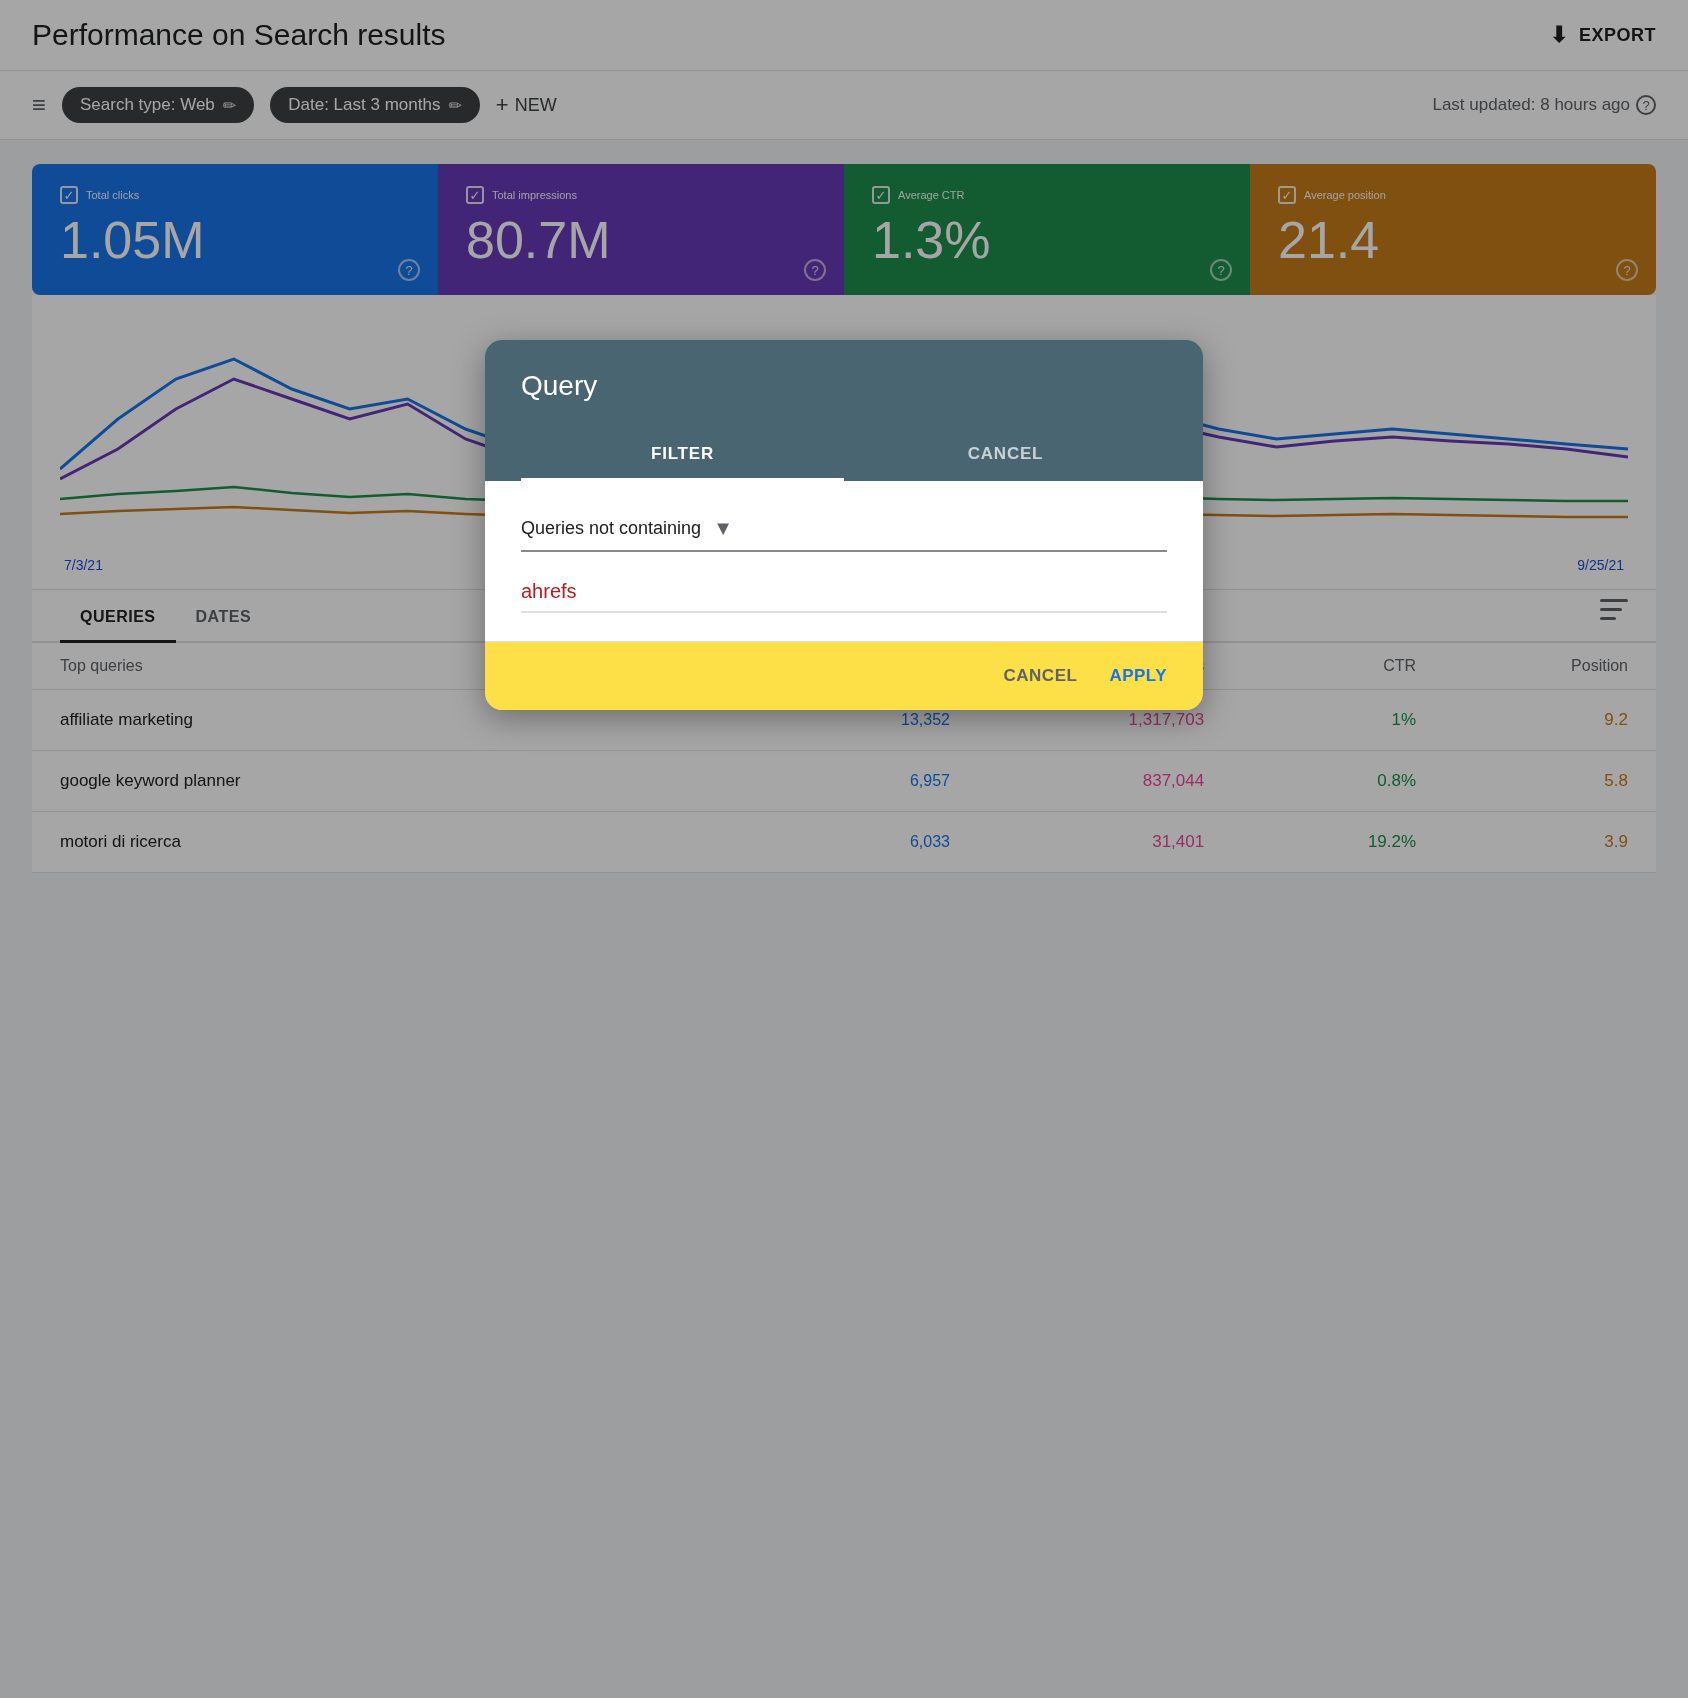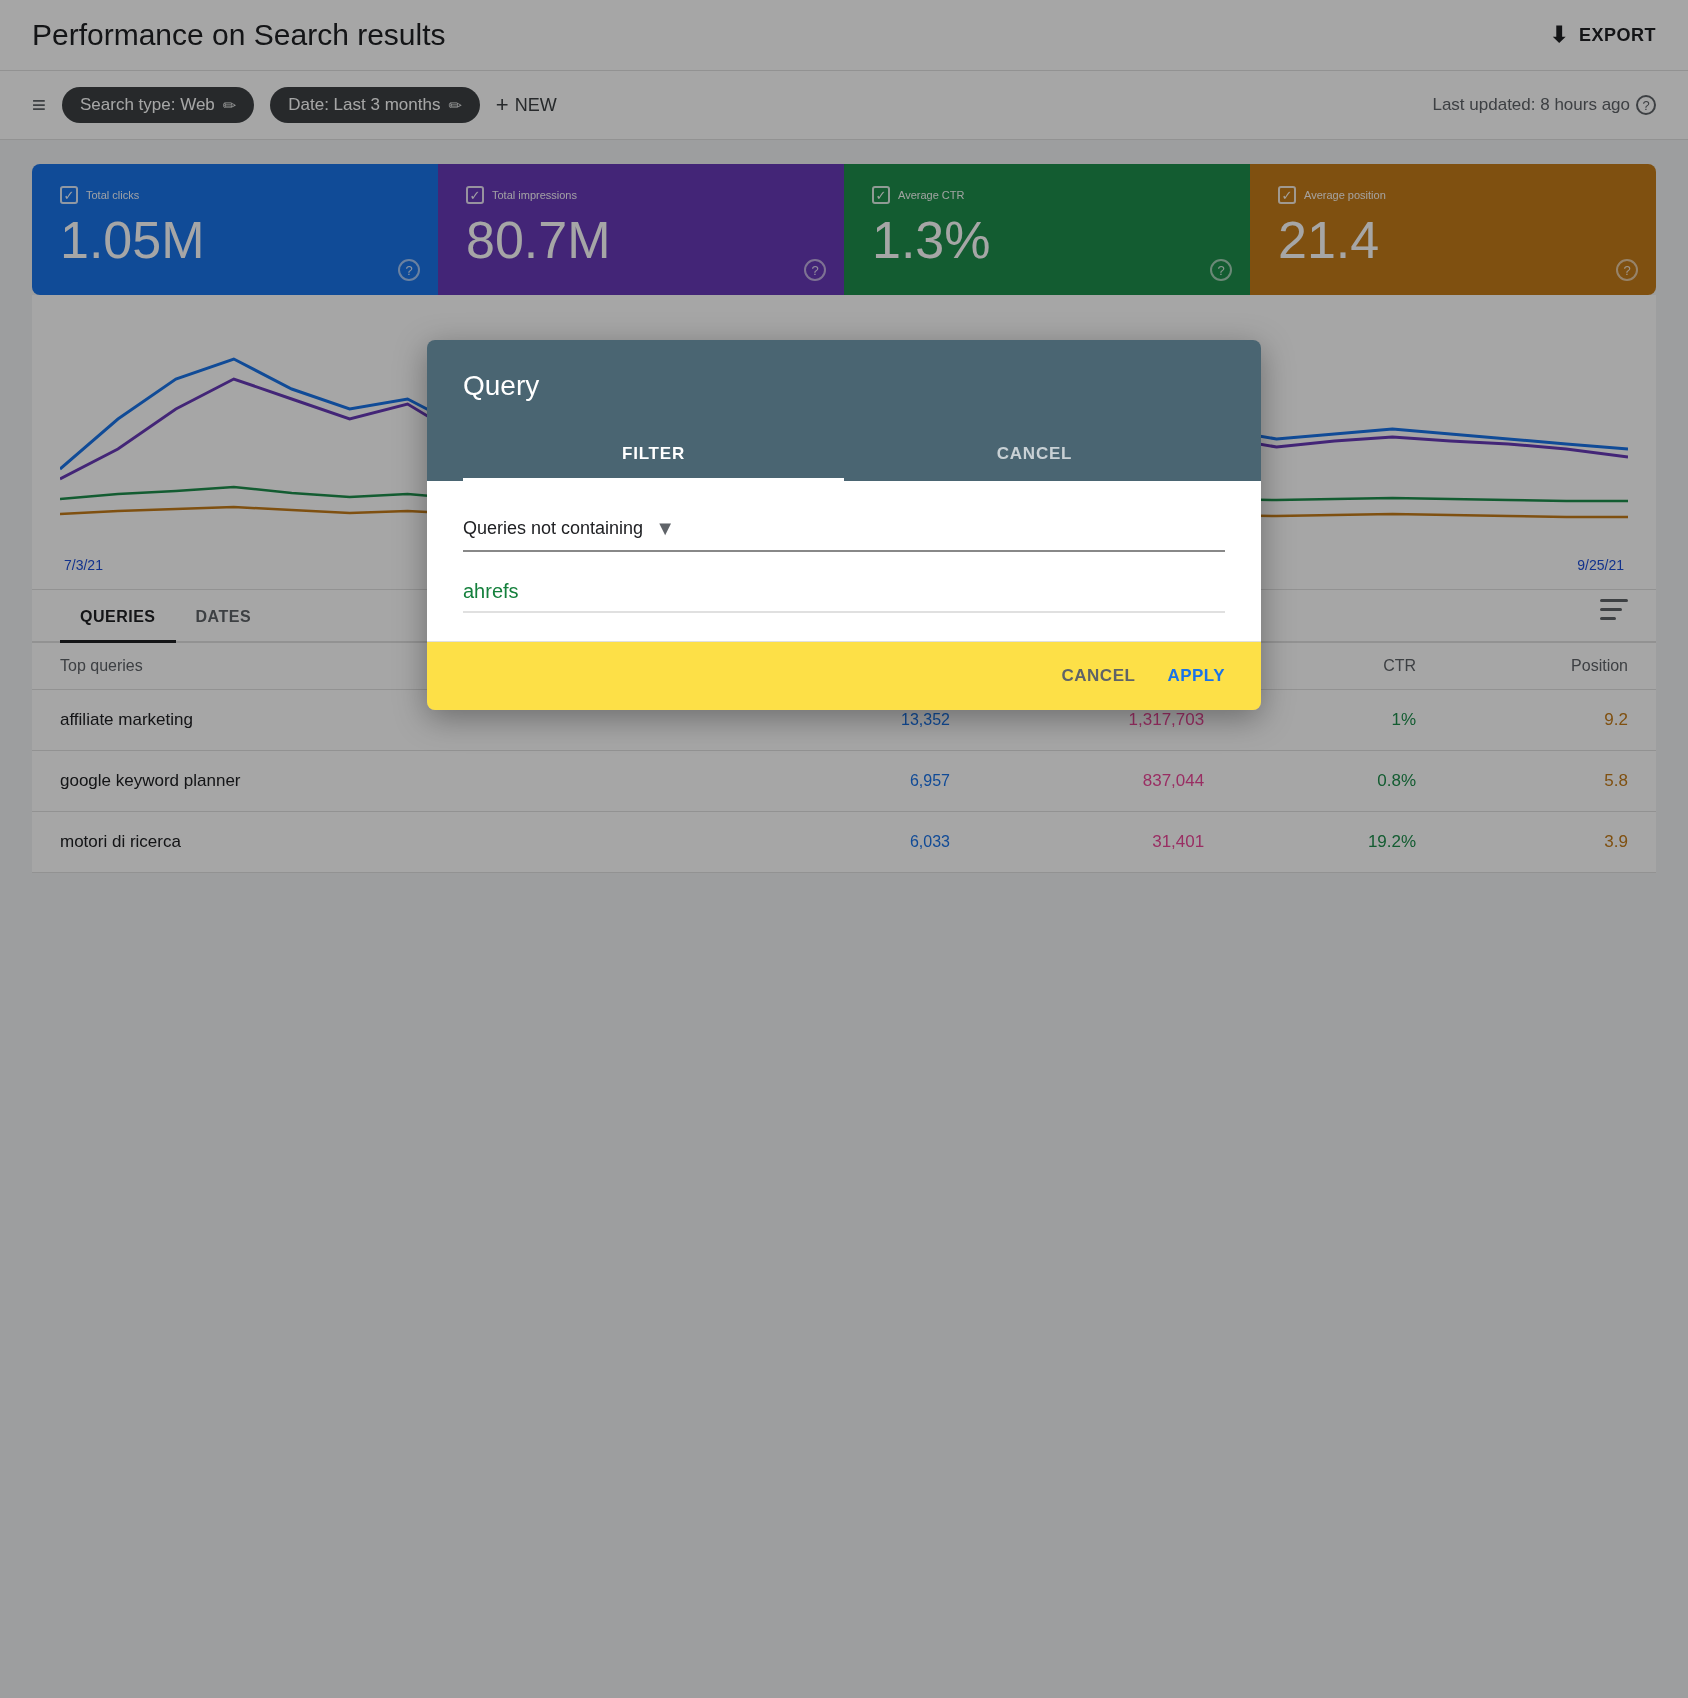--- a/index.html
+++ b/index.html
@@ -248,22 +248,22 @@
       position: absolute;
       top: 0; left: 0; right: 0; bottom: 0;
       background: rgba(0,0,0,0.35);
       z-index: 100;
     }
     .modal {
       position: absolute;
       top: 340px;
       left: 50%;
       transform: translateX(-50%);
-      width: 834px;
-      border-radius: 8px;
+      width: 718px;
+      border-radius: 17px;
       overflow: hidden;
       box-shadow: 0 8px 32px rgba(0,0,0,0.35);
       z-index: 200;
     }
     .modal-header {
       background: #4a6572;
       padding: 30px 36px 0 36px;
     }
     .modal-title {
       color: #fff;
@@ -310,21 +310,21 @@
     .dropdown-arrow {
       font-size: 20px;
       color: #5f6368;
     }
     .text-input-row {
       border-bottom: 2px solid #e0e0e0;
       padding-bottom: 8px;
     }
     .text-input-field {
       font-size: 20px;
-      color: #15803d;
+      color: #b91c1c;
       border: none;
       outline: none;
       width: 100%;
       background: transparent;
     }
     .modal-actions {
       display: flex;
       justify-content: flex-end;
       align-items: center;
       gap: 32px;

